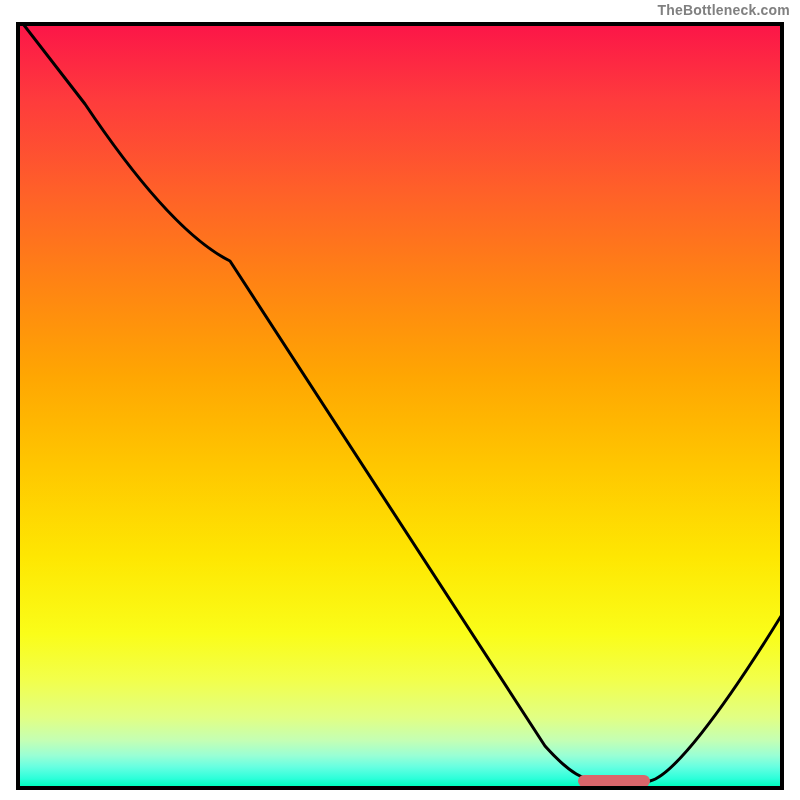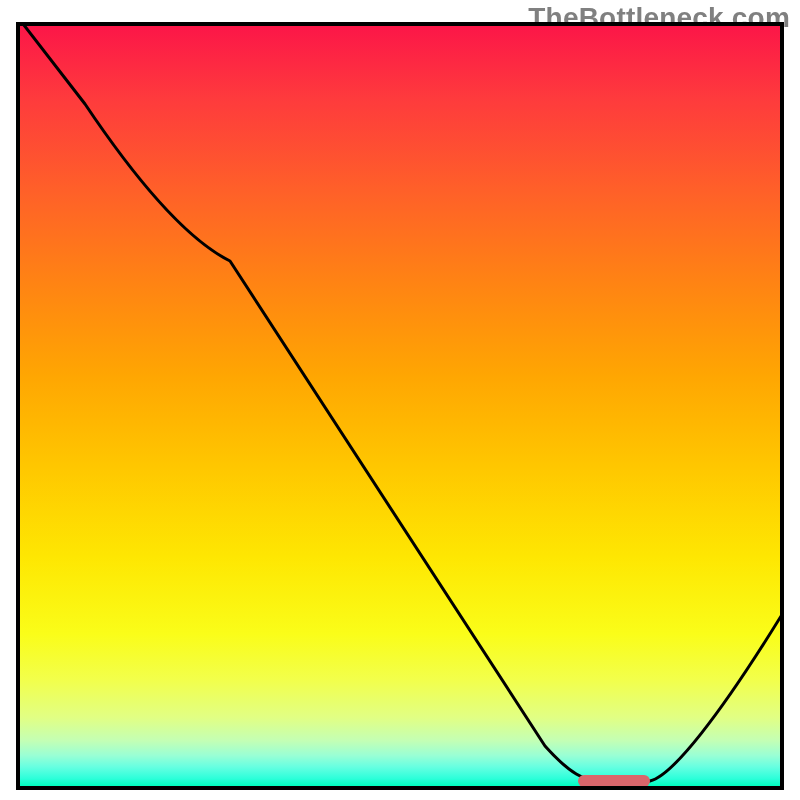--- a/index.html
+++ b/index.html
@@ -13,21 +13,21 @@
   .wrap {
     position: relative;
     width: 800px;
     height: 800px;
   }
   .watermark {
     position: absolute;
     top: 2px;
     right: 10px;
     color: #808080;
-    font-size: 28px;
+    font-size: 14px;
     font-weight: bold;
     letter-spacing: 0.2px;
   }
   .frame {
     position: absolute;
     left: 16px;
     top: 22px;
     width: 768px;
     height: 768px;
     box-sizing: border-box;

